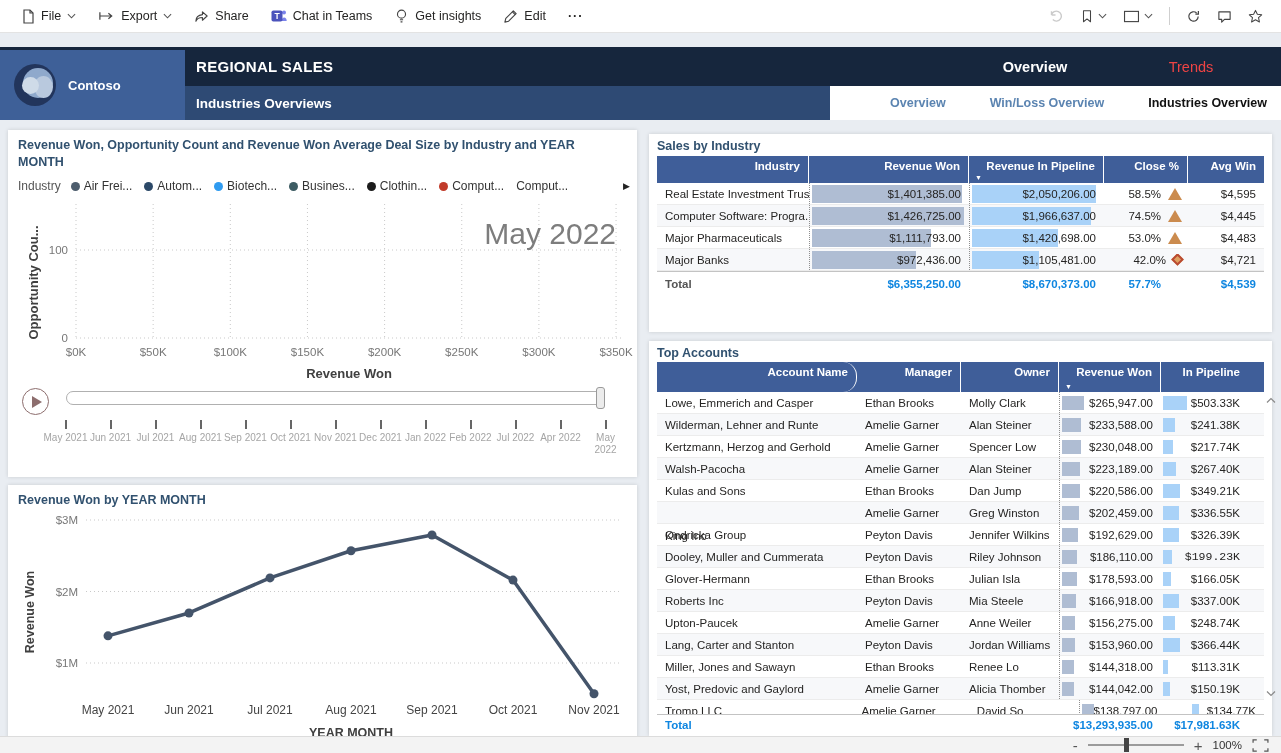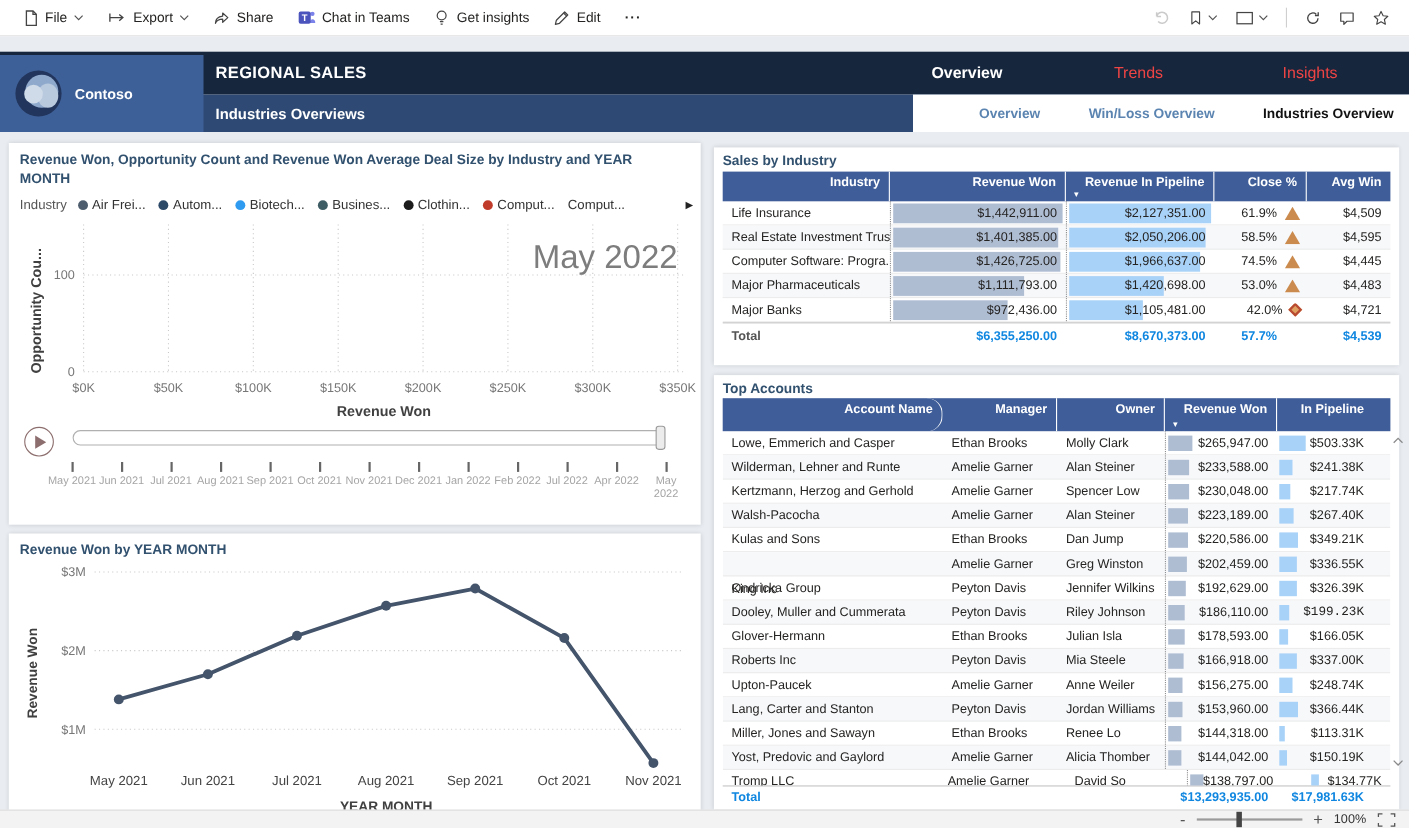--- a/index.html
+++ b/index.html
@@ -204,21 +204,20 @@
       </button>
     </div>
   </div>
 
   <div class="banner">
     <div class="banner-top">
       <div class="banner-title">REGIONAL SALES</div>
       <nav class="main-tabs">
         <button class="main-tab active">Overview</button>
         <button class="main-tab">Trends</button>
-        <button class="main-tab">Insights</button>
       </nav>
     </div>
     <div class="banner-bottom">
       <div class="banner-sub">Industries Overviews</div>
       <div class="sub-tab-strip">
         <button class="sub-tab">Overview</button>
         <button class="sub-tab">Win/Loss Overview</button>
         <button class="sub-tab active">Industries Overview</button>
       </div>
     </div>
@@ -385,36 +384,20 @@
     <div class="tbl" id="sales-tbl" style="top:22px;">
         <div class="hdr-row">
           <div class="hdr-cell" style="width: 152px; height: 27px;">Industry</div>
           <div class="hdr-cell" style="width: 160px; height: 27px;">Revenue Won</div>
           <div class="hdr-cell" style="width: 135px; height: 27px;">Revenue In Pipeline<span class="sort-arrow">▼</span></div>
           <div class="hdr-cell" style="width: 84px; height: 27px;">Close %</div>
           <div class="hdr-cell" style="width: 76px; height: 27px;">Avg Win</div>
         </div>
         <div>
           <div class="trow" style="height: 22px;">
-            <div class="tcell" style="width: 152px;">Life Insurance</div>
-            <div class="tcell num barcell" style="width: 160px; padding: 0px;">
-              <div class="dbar bar-won" style="width: 154px; height: 18px;"></div>
-              <div class="cellval">$1,442,911.00</div>
-            </div>
-            <div class="tcell num barcell" style="width: 135px; padding: 0px;">
-              <div class="dbar bar-pipe" style="width: 129px; height: 18px;"></div>
-              <div class="cellval">$2,127,351.00</div>
-            </div>
-            <div class="tcell closecell" style="width: 84px;">
-              <span>61.9%</span>
-              <span class="kpi-up"></span>
-            </div>
-            <div class="tcell num" style="width: 76px;">$4,509</div>
-          </div>
-          <div class="trow" style="height: 22px;">
             <div class="tcell" style="width: 152px;">Real Estate Investment Trusts</div>
             <div class="tcell num barcell" style="width: 160px; padding: 0px;">
               <div class="dbar bar-won" style="width: 149.568px; height: 18px;"></div>
               <div class="cellval">$1,401,385.00</div>
             </div>
             <div class="tcell num barcell" style="width: 135px; padding: 0px;">
               <div class="dbar bar-pipe" style="width: 124.322px; height: 18px;"></div>
               <div class="cellval">$2,050,206.00</div>
             </div>
             <div class="tcell closecell" style="width: 84px;">

